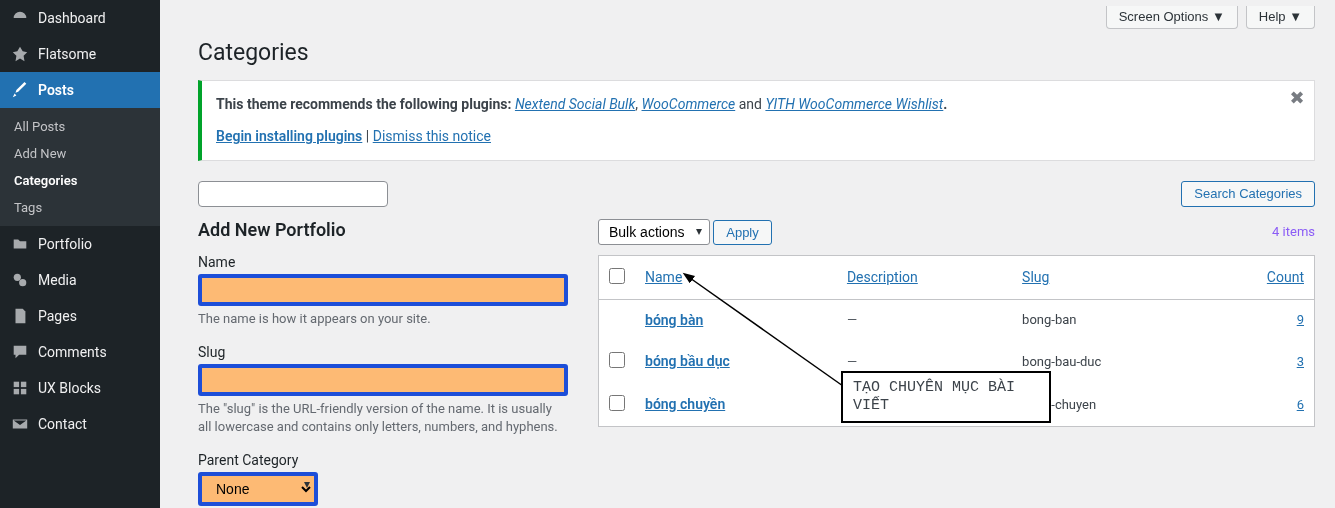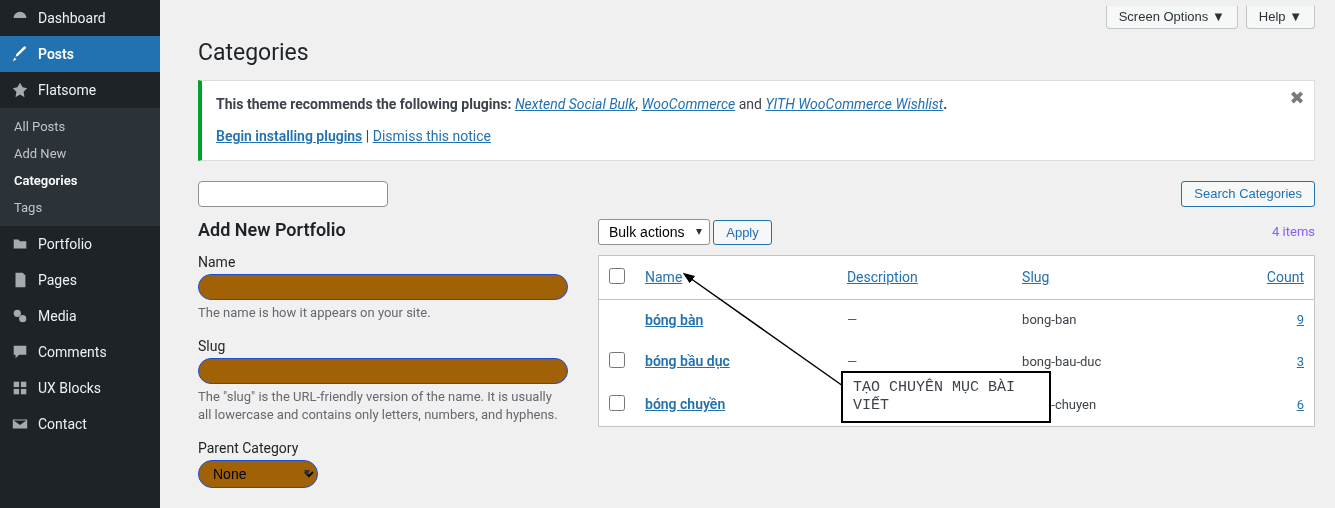--- a/index.html
+++ b/index.html
@@ -27,21 +27,21 @@
 .search-row input { border: 1px solid #8c8f94; border-radius: 4px; padding: 4px 8px; width: 190px; font-size: 14px; background: #fff; }
 .button { background: #f6f7f7; border: 1px solid #2271b1; color: #2271b1; padding: 4px 12px; border-radius: 3px; font-size: 13px; cursor: pointer; }
 .table-nav { display: flex; justify-content: space-between; align-items: center; margin-bottom: 10px; }
 .bulk select { border: 1px solid #8c8f94; border-radius: 3px; padding: 4px 24px 4px 10px; font-size: 14px; background: #fff; appearance: none; }
 .select-wrap { position: relative; display: inline-block; }
 .select-wrap::after { content: "▾"; position: absolute; right: 8px; top: 5px; pointer-events: none; color: #2c3338; font-size: 12px; }
 .items-count { color: #8b5cf6; font-size: 13px; }
 .form-h2 { font-size: 18px; font-weight: 600; color: #1d2327; margin-bottom: 14px; }
 .form-field { margin-bottom: 16px; }
 .form-field label { display: block; font-size: 14px; color: #1d2327; margin-bottom: 4px; }
-.form-field input, .form-field select { width: 100%; border: 1px solid #1d4ed8; border-radius: 14px; padding: 4px 8px; font-size: 14px; background: #a16207; }
+.form-field input, .form-field select { width: 100%; border: 4px solid #1d4ed8; border-radius: 3px; padding: 4px 8px; font-size: 14px; background: #fdba74; }
 .form-field p { font-size: 13px; color: #646970; margin-top: 4px; line-height: 1.4; }
 table.wp-list { width: 100%; border-collapse: collapse; background: #fff; border: 1px solid #c3c4c7; }
 table.wp-list th, table.wp-list td { padding: 12px 10px; text-align: left; vertical-align: middle; }
 table.wp-list thead th { border-bottom: 1px solid #c3c4c7; font-size: 14px; }
 table.wp-list thead th a { color: #2271b1; font-weight: 400; }
 table.wp-list .cb { width: 32px; text-align: center; }
 table.wp-list .cb input { width: 16px; height: 16px; }
 table.wp-list tbody td.name a { color: #2271b1; font-weight: 600; font-size: 14px; }
 table.wp-list tbody td.desc { color: #50575e; }
 table.wp-list tbody td.count { text-align: right; }
@@ -59,66 +59,66 @@
 <div class="wrap">
   <div class="sidebar">
     <div class="menu-item">
       <span class="icn">
           <svg width="18" height="18" viewBox="0 0 20 20" fill="#a7aaad">
             <path d="M3 10a7 7 0 1114 0H3zm7-5a1 1 0 110 2 1 1 0 010-2zm-4 4a1 1 0 110-2 1 1 0 010 2zm8 0a1 1 0 110-2 1 1 0 010 2z"></path>
           </svg>
         </span>
       <span>Dashboard</span>
     </div>
+    <div class="menu-item">
+      <span class="icn">
+          <svg width="18" height="18" viewBox="0 0 20 20" fill="#a7aaad">
+            <path d="M10 2l3 5 5 1-4 4 1 6-5-3-5 3 1-6-4-4 5-1z"></path>
+          </svg>
+        </span>
+      <span>Flatsome</span>
+    </div>
     <div class="menu-item current">
       <span class="icn">
           <svg width="18" height="18" viewBox="0 0 20 20" fill="#fff">
             <path d="M17 3l-2-2-9 9-1 3 3-1 9-9zM4 14l-2 4 4-2z"></path>
           </svg>
         </span>
       <span>Posts</span>
-    </div>
-    <div class="menu-item">
-      <span class="icn">
-          <svg width="18" height="18" viewBox="0 0 20 20" fill="#a7aaad">
-            <path d="M10 2l3 5 5 1-4 4 1 6-5-3-5 3 1-6-4-4 5-1z"></path>
-          </svg>
-        </span>
-      <span>Flatsome</span>
     </div>
     <div class="submenu">
       <div class="sub-item">All Posts</div>
       <div class="sub-item">Add New</div>
       <div class="sub-item active">Categories</div>
       <div class="sub-item">Tags</div>
     </div>
     <div class="menu-item">
       <span class="icn">
           <svg width="18" height="18" viewBox="0 0 20 20" fill="#a7aaad">
             <path d="M3 5h5l2 2h7v8H3z"></path>
           </svg>
         </span>
       <span>Portfolio</span>
     </div>
     <div class="menu-item">
       <span class="icn">
           <svg width="18" height="18" viewBox="0 0 20 20" fill="#a7aaad">
-            <path d="M5 2h8l3 3v13H5z"></path>
-          </svg>
-        </span>
-      <span>Pages</span>
-    </div>
-    <div class="menu-item">
-      <span class="icn">
-          <svg width="18" height="18" viewBox="0 0 20 20" fill="#a7aaad">
             <circle cx="7" cy="7" r="4"></circle>
             <circle cx="13" cy="13" r="4"></circle>
           </svg>
         </span>
       <span>Media</span>
+    </div>
+    <div class="menu-item">
+      <span class="icn">
+          <svg width="18" height="18" viewBox="0 0 20 20" fill="#a7aaad">
+            <path d="M5 2h8l3 3v13H5z"></path>
+          </svg>
+        </span>
+      <span>Pages</span>
     </div>
     <div class="menu-item">
       <span class="icn">
           <svg width="18" height="18" viewBox="0 0 20 20" fill="#a7aaad">
             <path d="M3 3h14v10H9l-4 4v-4H3z"></path>
           </svg>
         </span>
       <span>Comments</span>
     </div>
     <div class="menu-item">

